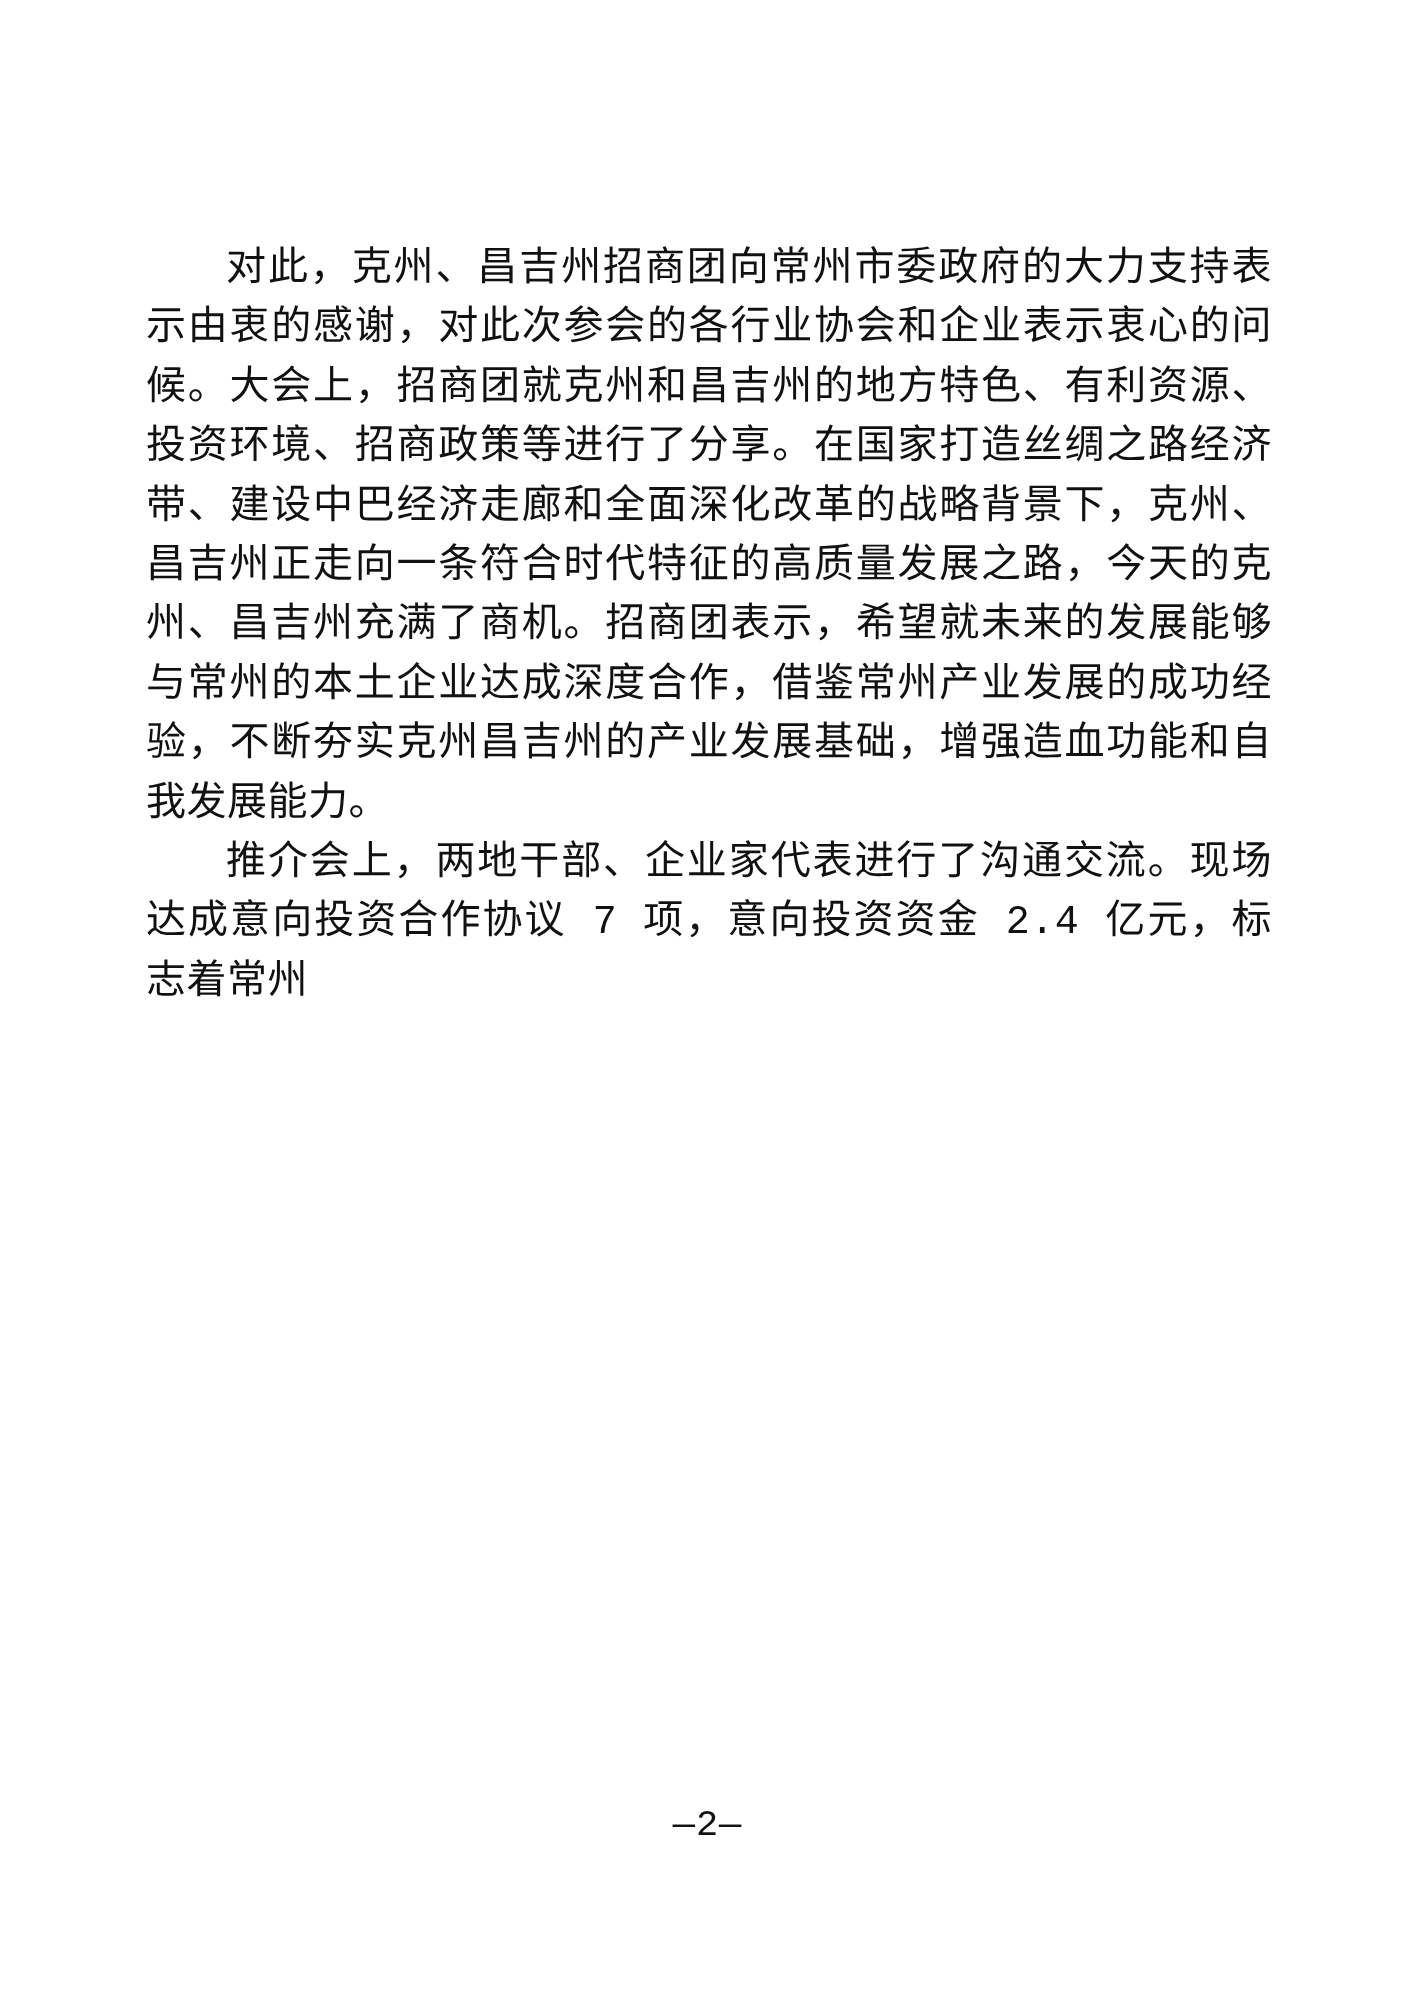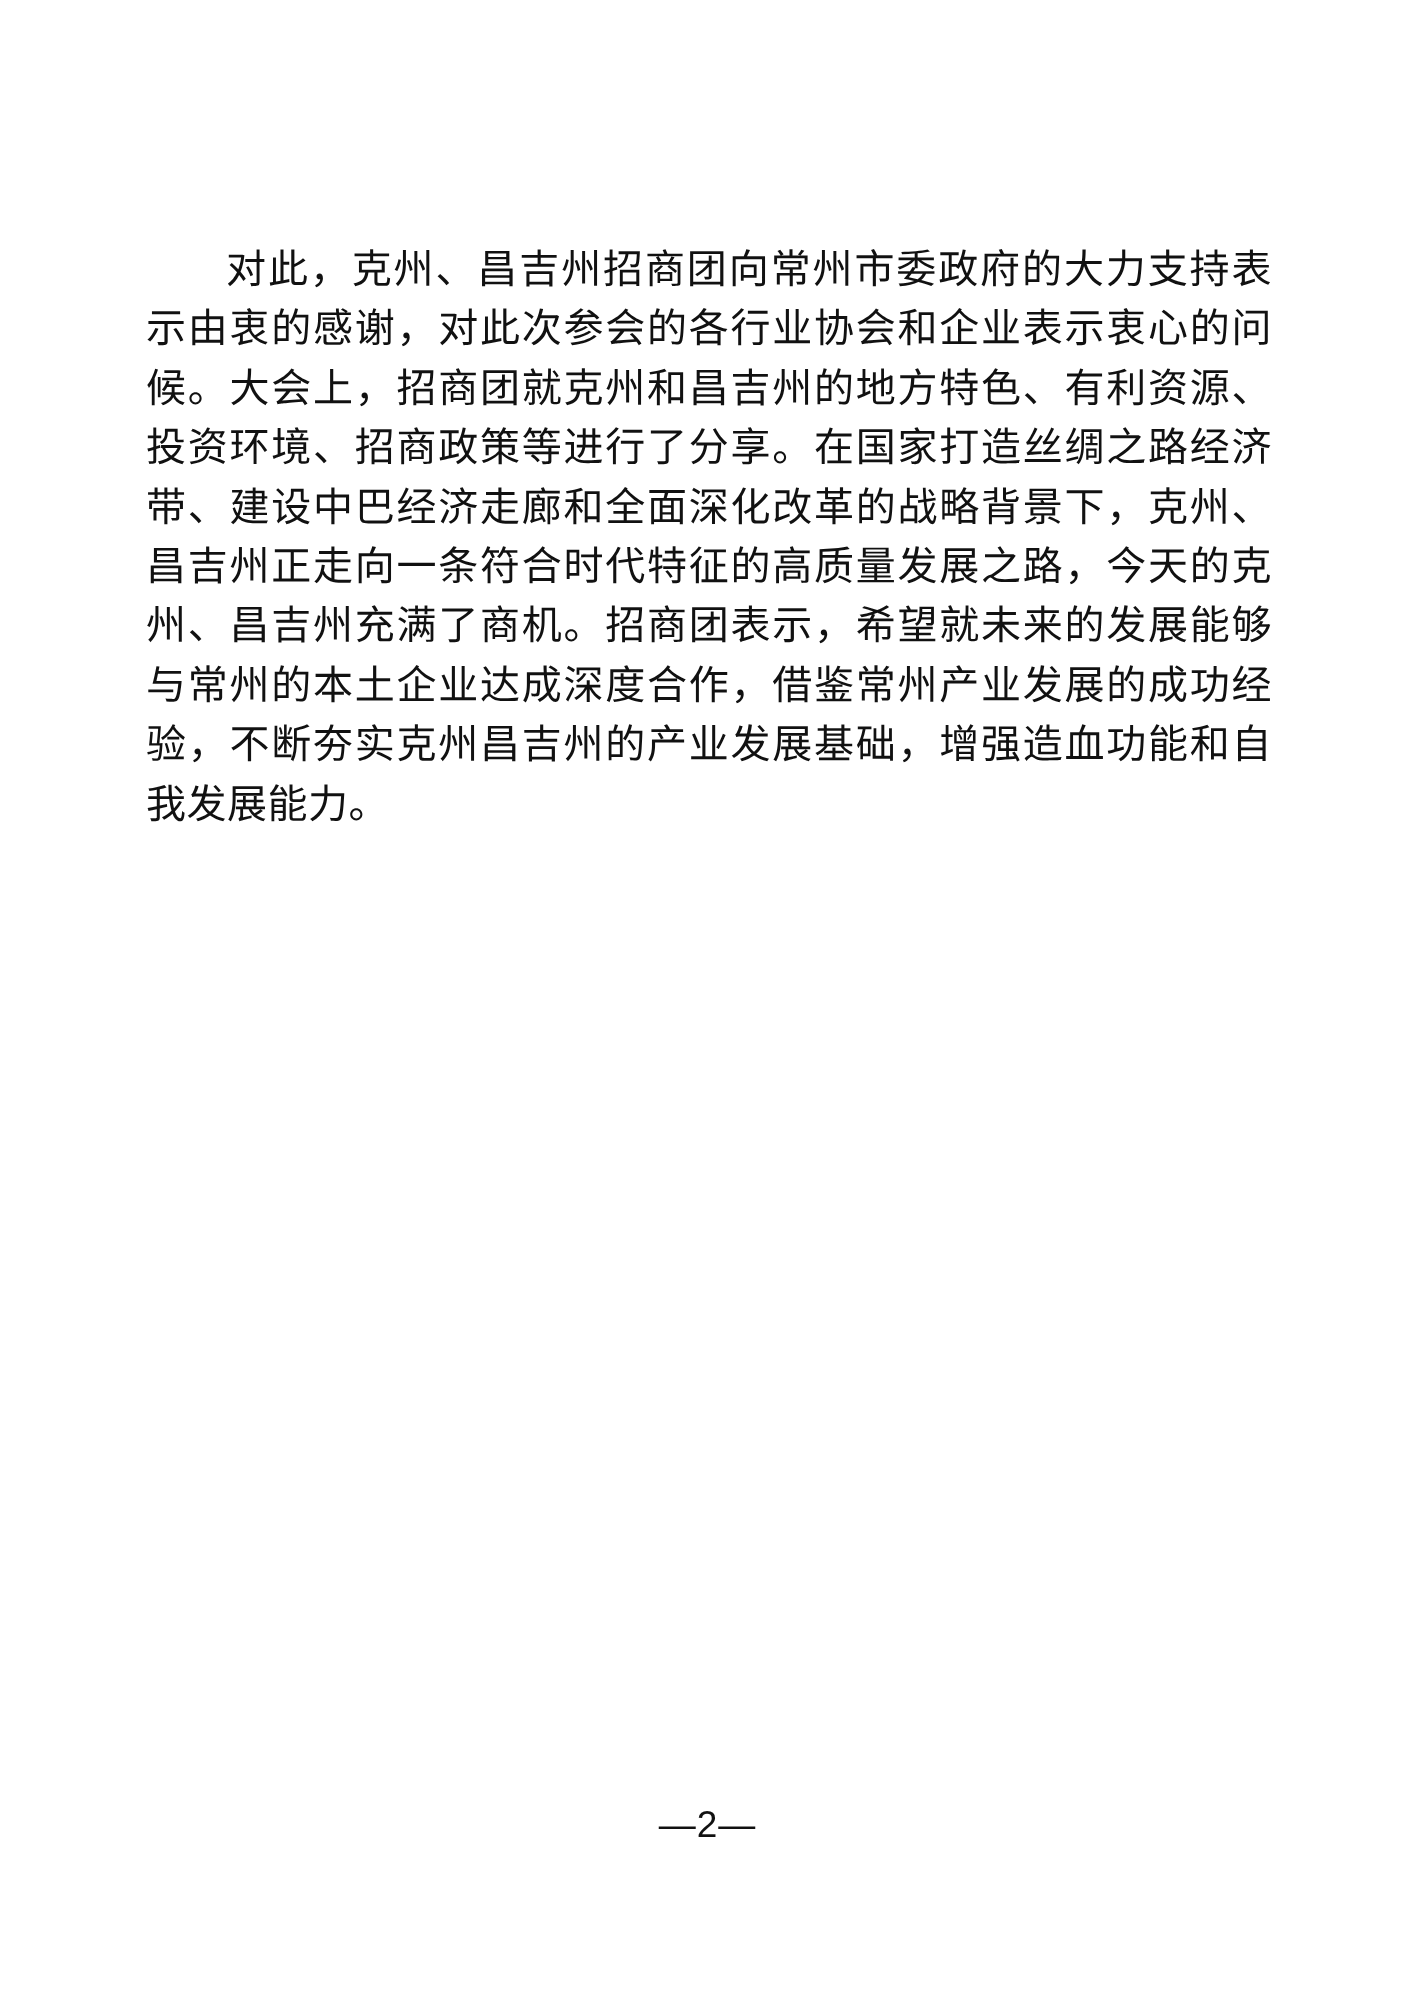--- a/index.html
+++ b/index.html
@@ -6,21 +6,21 @@
     margin: 0;
     padding: 0;
     background: #ffffff;
   }
   .page {
     position: relative;
     width: 1415px;
     height: 2000px;
     background: #ffffff;
     overflow: hidden;
-    font-family: Liberation Sans, sans-serif;
+    font-family: Liberation Mono, monospace;
     color: #111111;
   }
   .doc-body {
     position: absolute;
     left: 146px;
     top: 240px;
     width: 1126px;
     font-size: 40px;
     line-height: 59.4px;
     text-align: justify;
@@ -47,19 +47,20 @@
     color: #111111;
   }
 </style>
 </head>
 <body>
 
 <div class="page">
 
   <main class="doc-body">
     <p>对此，克州、昌吉州招商团向常州市委政府的大力支持表示由衷的感谢，对此次参会的各行业协会和企业表示衷心的问候。大会上，招商团就克州和昌吉州的地方特色、有利资源、投资环境、招商政策等进行了分享。在国家打造丝绸之路经济带、建设中巴经济走廊和全面深化改革的战略背景下，克州、昌吉州正走向一条符合时代特征的高质量发展之路，今天的克州、昌吉州充满了商机。招商团表示，希望就未来的发展能够与常州的本土企业达成深度合作，借鉴常州产业发展的成功经验，不断夯实克州昌吉州的产业发展基础，增强造血功能和自我发展能力。</p>
+    <p>推介会上，两地干部、企业家代表进行了沟通交流。现场达成意向投资合作协议 7 项，意向投资资金 2.4 亿元，标志着常州</p>
   </main>
 
   <footer class="page-footer">
     <span class="page-number">—2—</span>
   </footer>
 
 </div>
 
 </body></html>

